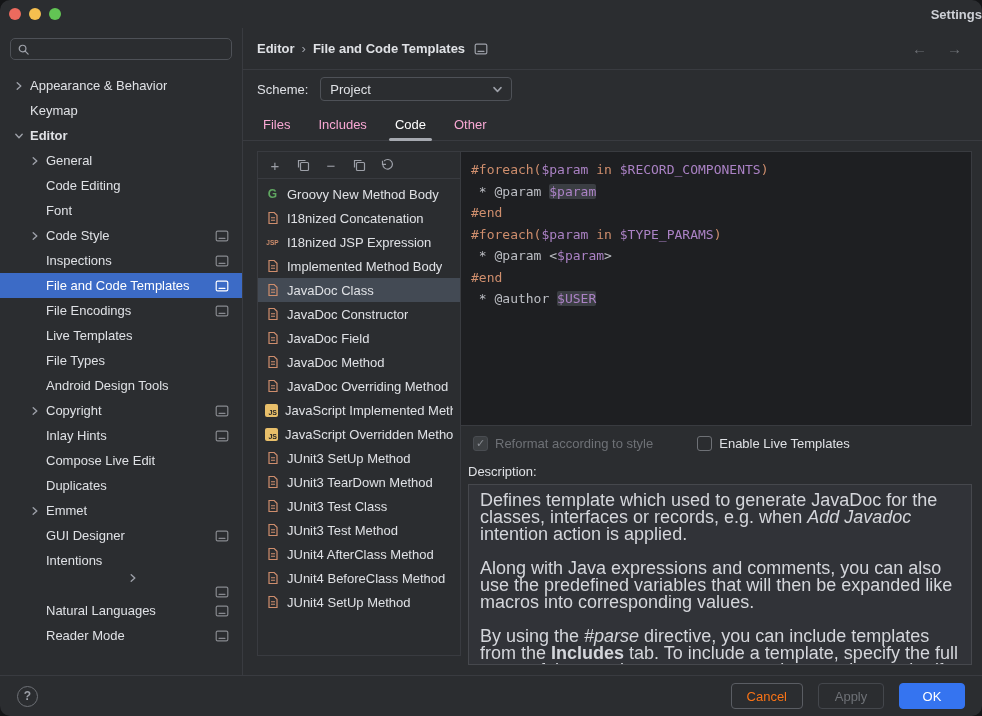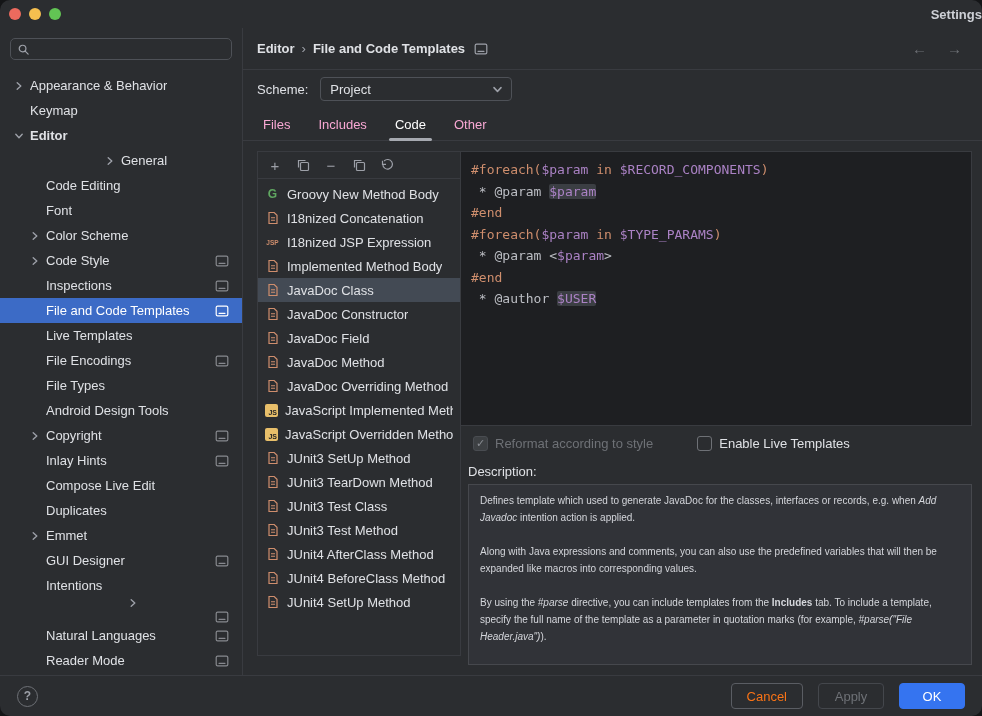--- a/index.html
+++ b/index.html
@@ -75,21 +75,21 @@
   .tok-d { color:var(--code_directive,#cf8e6d); }
   .tok-v { color:var(--code_variable,#ab82c5); }
   .tok-vh { color:var(--code_variable,#ab82c5); background:#3b3e43; border-radius:2px; }
   .options-row { height:30px; flex:0 0 auto; display:flex; align-items:center; gap:44px; padding-left:12px; margin-top:2px; }
   .check { display:flex; align-items:center; gap:7px; }
   .check-box { width:15px; height:15px; border-radius:3px; display:flex; align-items:center; justify-content:center; font-size:11px; }
   .check.disabled { color:#6e7176; }
   .check.disabled .check-box { border:1px solid #494c51; color:#8a8d93; background:#3d4043; }
   .check .check-box.empty { border:1px solid #6e7176; background:transparent; }
   .desc-label { margin:6px 0 5px 7px; flex:0 0 auto; }
-  .desc-panel { margin-left:7px; height:181px; border:1px solid #46484d; background:#313338; padding:7px 11px; font-size:10px; line-height:17px; color:#d4d6db; overflow:hidden; }
+  .desc-panel { margin-left:7px; height:181px; border:1px solid #46484d; background:#313338; padding:7px 11px; font-size:18px; line-height:17px; color:#d4d6db; overflow:hidden; }
   .desc-panel p { margin:0 0 17px 0; }
   .desc-panel p:last-child { margin-bottom:0; }
   .run-em { font-style:italic; }
   .run-b { font-weight:700; }
   
   .footer { height:41px; border-top:1px solid var(--border,#393b40); display:flex; align-items:center; padding:0 17px; }
   .help-circle { width:21px; height:21px; border-radius:50%; border:1px solid #6e7176; color:#9da0a8; display:flex; align-items:center; justify-content:center; font-size:12px; font-weight:700; }
   .footer-buttons { margin-left:auto; display:flex; gap:15px; }
   .btn { font:inherit; background:transparent; border:1px solid transparent; color:#f97316; height:26px; min-width:66px; padding:0 15px; border-radius:4px; display:flex; align-items:center; justify-content:center; cursor:default; }
   .btn-cancel { border-color:#5a5d63; }
@@ -134,21 +134,21 @@
             <span class="tree-label">Keymap</span>
           </div>
           <div class="tree-row bold" style="padding-left: 14px;">
             <span class="chev-cell">
               <svg class="svg-chev" viewBox="0 0 10 10">
                 <path d="M1.8 3.3 5 6.7 8.2 3.3" fill="none" stroke="currentColor" stroke-width="1.4" stroke-linecap="round" stroke-linejoin="round"></path>
               </svg>
             </span>
             <span class="tree-label">Editor</span>
           </div>
-          <div class="tree-row" style="padding-left: 30px; justify-content: center;">
+          <div class="tree-row" style="padding-left: 30px;">
             <span class="chev-cell">
               <svg class="svg-chev" viewBox="0 0 10 10">
                 <path d="M3.2 1.8 6.8 5 3.2 8.2" fill="none" stroke="currentColor" stroke-width="1.4" stroke-linecap="round" stroke-linejoin="round"></path>
               </svg>
             </span>
             <span class="tree-label">General</span>
           </div>
           <div class="tree-row" style="padding-left: 30px;">
             <span class="chev-cell"></span>
             <span class="tree-label">Code Editing</span>
@@ -156,28 +156,20 @@
           <div class="tree-row" style="padding-left: 30px;">
             <span class="chev-cell"></span>
             <span class="tree-label">Font</span>
           </div>
           <div class="tree-row" style="padding-left: 30px;">
             <span class="chev-cell">
               <svg class="svg-chev" viewBox="0 0 10 10">
                 <path d="M3.2 1.8 6.8 5 3.2 8.2" fill="none" stroke="currentColor" stroke-width="1.4" stroke-linecap="round" stroke-linejoin="round"></path>
               </svg>
             </span>
-            <span class="tree-label">Color Scheme</span>
-          </div>
-          <div class="tree-row" style="padding-left: 30px;">
-            <span class="chev-cell">
-              <svg class="svg-chev" viewBox="0 0 10 10">
-                <path d="M3.2 1.8 6.8 5 3.2 8.2" fill="none" stroke="currentColor" stroke-width="1.4" stroke-linecap="round" stroke-linejoin="round"></path>
-              </svg>
-            </span>
             <span class="tree-label">Code Style</span>
             <span class="tree-badge">
               <svg class="svg-screen" viewBox="0 0 14 12">
                 <rect x="1.2" y="1.2" width="11.6" height="9.6" rx="1.4" fill="none" stroke="currentColor" stroke-width="1.2"></rect>
                 <path d="M4 8.3h6" stroke="currentColor" stroke-width="1.2" stroke-linecap="round"></path>
               </svg>
             </span>
           </div>
           <div class="tree-row" style="padding-left: 30px;">
             <span class="chev-cell"></span>
@@ -194,31 +186,31 @@
             <span class="tree-label">File and Code Templates</span>
             <span class="tree-badge">
               <svg class="svg-screen" viewBox="0 0 14 12">
                 <rect x="1.2" y="1.2" width="11.6" height="9.6" rx="1.4" fill="none" stroke="currentColor" stroke-width="1.2"></rect>
                 <path d="M4 8.3h6" stroke="currentColor" stroke-width="1.2" stroke-linecap="round"></path>
               </svg>
             </span>
           </div>
           <div class="tree-row" style="padding-left: 30px;">
             <span class="chev-cell"></span>
+            <span class="tree-label">File Encodings</span>
+            <span class="tree-badge">
+              <svg class="svg-screen" viewBox="0 0 14 12">
+                <rect x="1.2" y="1.2" width="11.6" height="9.6" rx="1.4" fill="none" stroke="currentColor" stroke-width="1.2"></rect>
+                <path d="M4 8.3h6" stroke="currentColor" stroke-width="1.2" stroke-linecap="round"></path>
+              </svg>
+            </span>
+          </div>
+          <div class="tree-row" style="padding-left: 30px;">
+            <span class="chev-cell"></span>
             <span class="tree-label">Live Templates</span>
-          </div>
-          <div class="tree-row" style="padding-left: 30px;">
-            <span class="chev-cell"></span>
-            <span class="tree-label">File Encodings</span>
-            <span class="tree-badge">
-              <svg class="svg-screen" viewBox="0 0 14 12">
-                <rect x="1.2" y="1.2" width="11.6" height="9.6" rx="1.4" fill="none" stroke="currentColor" stroke-width="1.2"></rect>
-                <path d="M4 8.3h6" stroke="currentColor" stroke-width="1.2" stroke-linecap="round"></path>
-              </svg>
-            </span>
           </div>
           <div class="tree-row" style="padding-left: 30px;">
             <span class="chev-cell"></span>
             <span class="tree-label">File Types</span>
           </div>
           <div class="tree-row" style="padding-left: 30px;">
             <span class="chev-cell"></span>
             <span class="tree-label">Android Design Tools</span>
           </div>
           <div class="tree-row" style="padding-left: 30px;">

